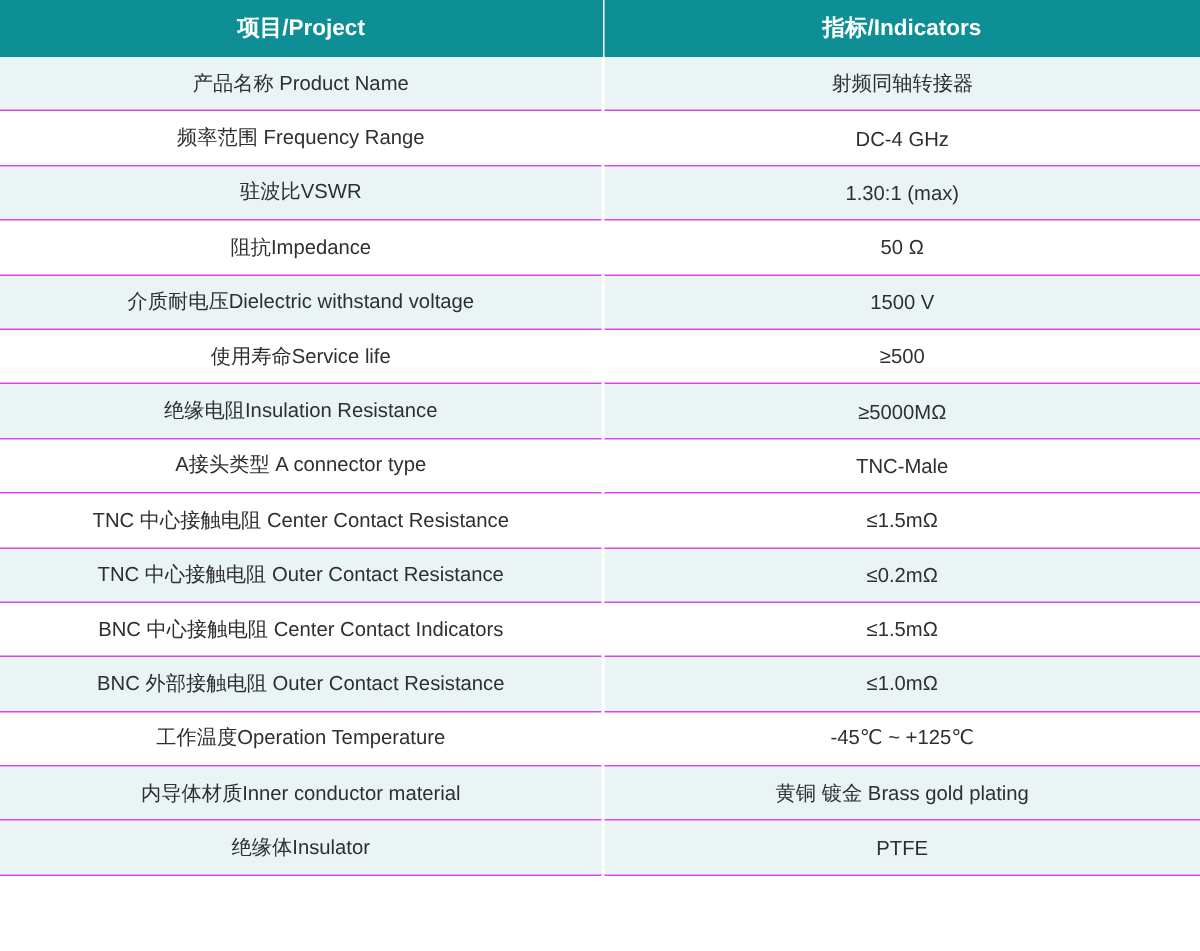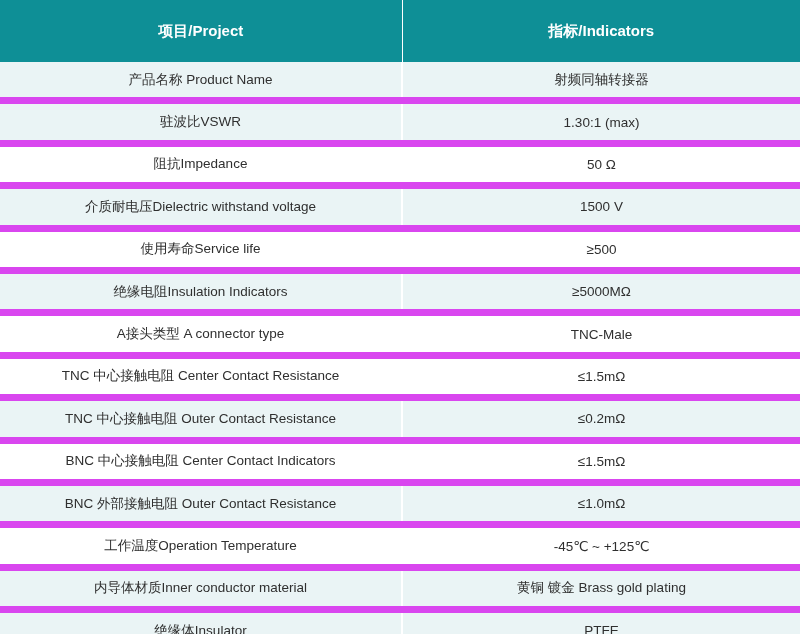--- a/index.html
+++ b/index.html
@@ -22,33 +22,33 @@
   table.spec-table col.col-project { width: 402px; }
   table.spec-table col.col-indicator { width: 398px; }
 
   thead th {
     background: #0e8f96;
     color: #ffffff;
     font-size: 15px;
     font-weight: bold;
     height: 36px;
     line-height: 36px;
-    padding: 13px;
+    padding: 1px;
     text-align: center;
     border-right: 1px solid #ffffff;
   }
   thead th:last-child { border-right: none; }
 
   tbody td {
     height: 35.4px;
     font-size: 13.5px;
     text-align: center;
     padding: 0 6px;
     border-right: 2px solid #ffffff;
-    border-bottom: 7px solid #d946ef;
+    border-bottom: 1px solid #d946ef;
     color: #2f2f2f;
     white-space: nowrap;
     overflow: hidden;
   }
   tbody td:last-child { border-right: none; text-align: center; }
 
   tbody tr.row-even td { background: #eaf4f5; }
   tbody tr.row-odd td  { background: #ffffff; }
 </style>
 </head>
@@ -63,38 +63,42 @@
     <tr>
       <th>项目/Project</th>
       <th>指标/Indicators</th>
     </tr>
   </thead>
   <tbody id="table-body">
       <tr class="row-even">
         <td>产品名称 Product Name</td>
         <td>射频同轴转接器</td>
       </tr>
+      <tr class="row-odd">
+        <td>频率范围 Frequency Range</td>
+        <td>DC-4 GHz</td>
+      </tr>
       <tr class="row-even">
         <td>驻波比VSWR</td>
         <td>1.30:1 (max)</td>
       </tr>
       <tr class="row-odd">
         <td>阻抗Impedance</td>
         <td>50 Ω</td>
       </tr>
       <tr class="row-even">
         <td>介质耐电压Dielectric withstand voltage</td>
         <td>1500 V</td>
       </tr>
       <tr class="row-odd">
         <td>使用寿命Service life</td>
         <td>≥500</td>
       </tr>
       <tr class="row-even">
-        <td>绝缘电阻Insulation Indicators</td>
+        <td>绝缘电阻Insulation Resistance</td>
         <td>≥5000MΩ</td>
       </tr>
       <tr class="row-odd">
         <td>A接头类型 A connector type</td>
         <td>TNC-Male</td>
       </tr>
       <tr class="row-odd">
         <td>TNC 中心接触电阻 Center Contact Resistance</td>
         <td>≤1.5mΩ</td>
       </tr>

